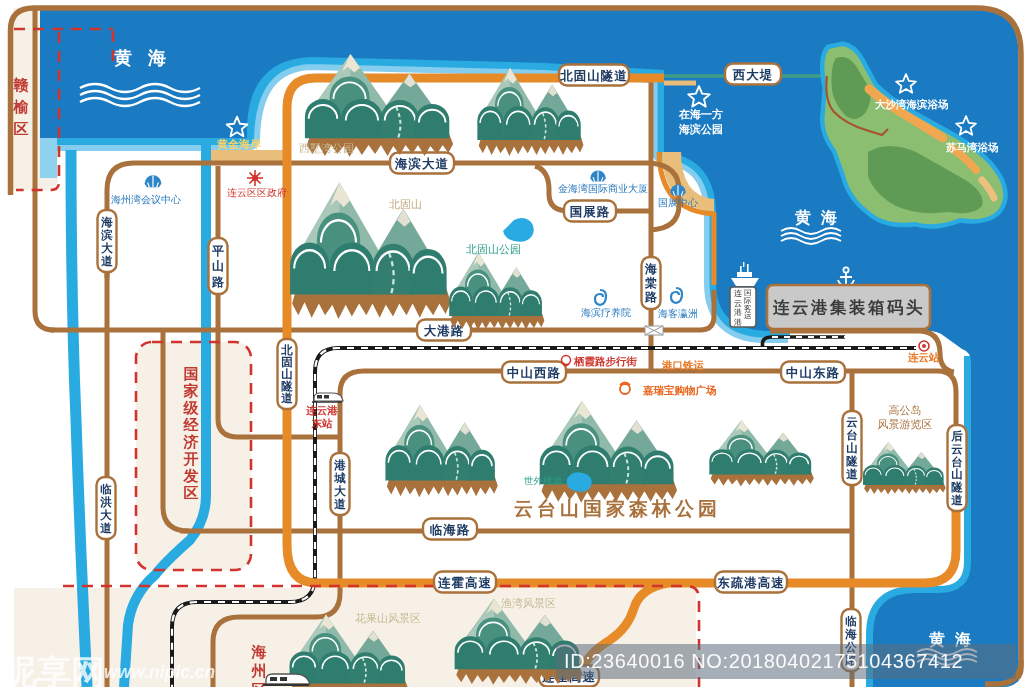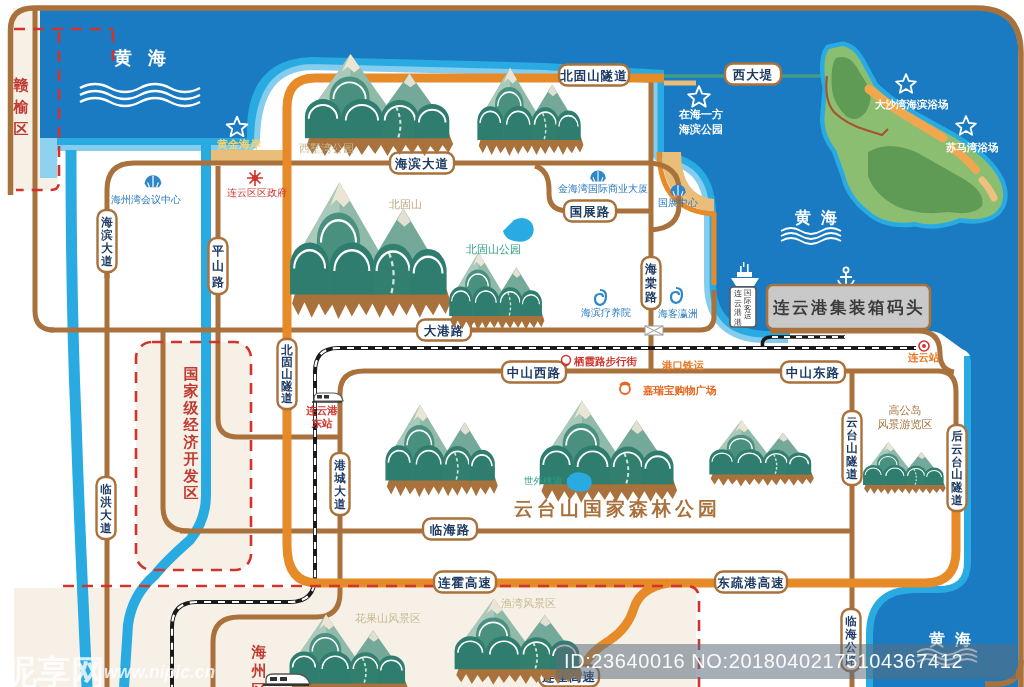--- a/index.html
+++ b/index.html
@@ -1,16 +1,16 @@
 <!DOCTYPE html>
 <html><head>
 <meta charset="utf-8">
 <style>
 html,body{margin:0;padding:0;background:#fff;}
-#map{position:relative;width:1024px;height:687px;overflow:hidden;font-family:"Liberation Sans",sans-serif;}
+#map{position:relative;width:1024px;height:687px;overflow:hidden;font-family:"Liberation Sans",sans-serif;border-radius:20px;}
 text{font-family:"Liberation Sans",sans-serif;}
 .serif{font-family:"Liberation Serif",serif;}
 </style>
 </head>
 <body>
 
 <div id="map">
 <svg width="1024" height="687" viewBox="0 0 1024 687" xmlns="http://www.w3.org/2000/svg">
 <defs>
 

